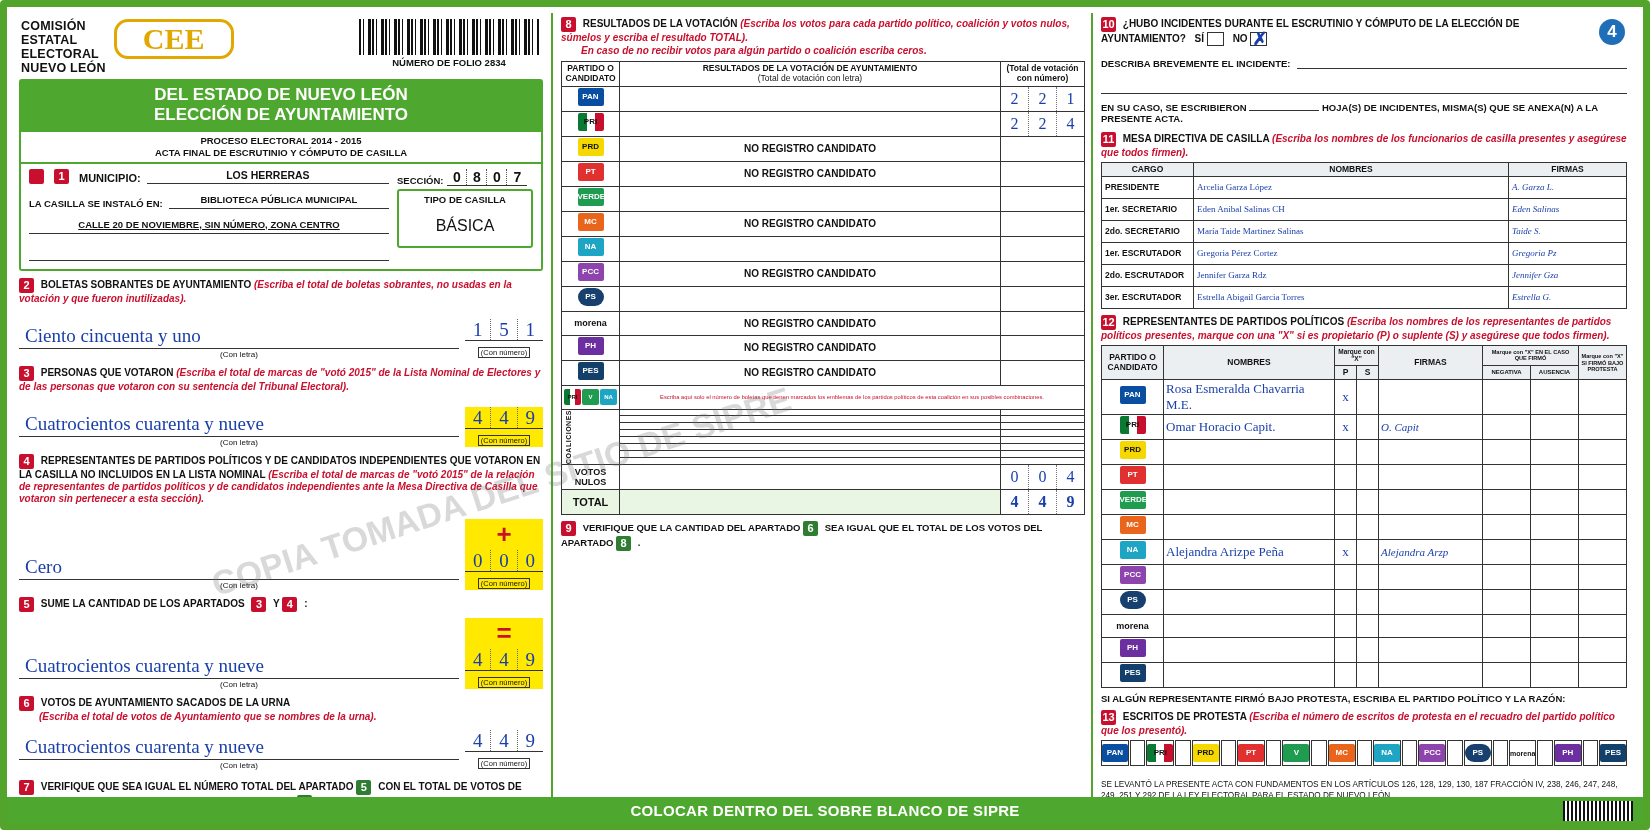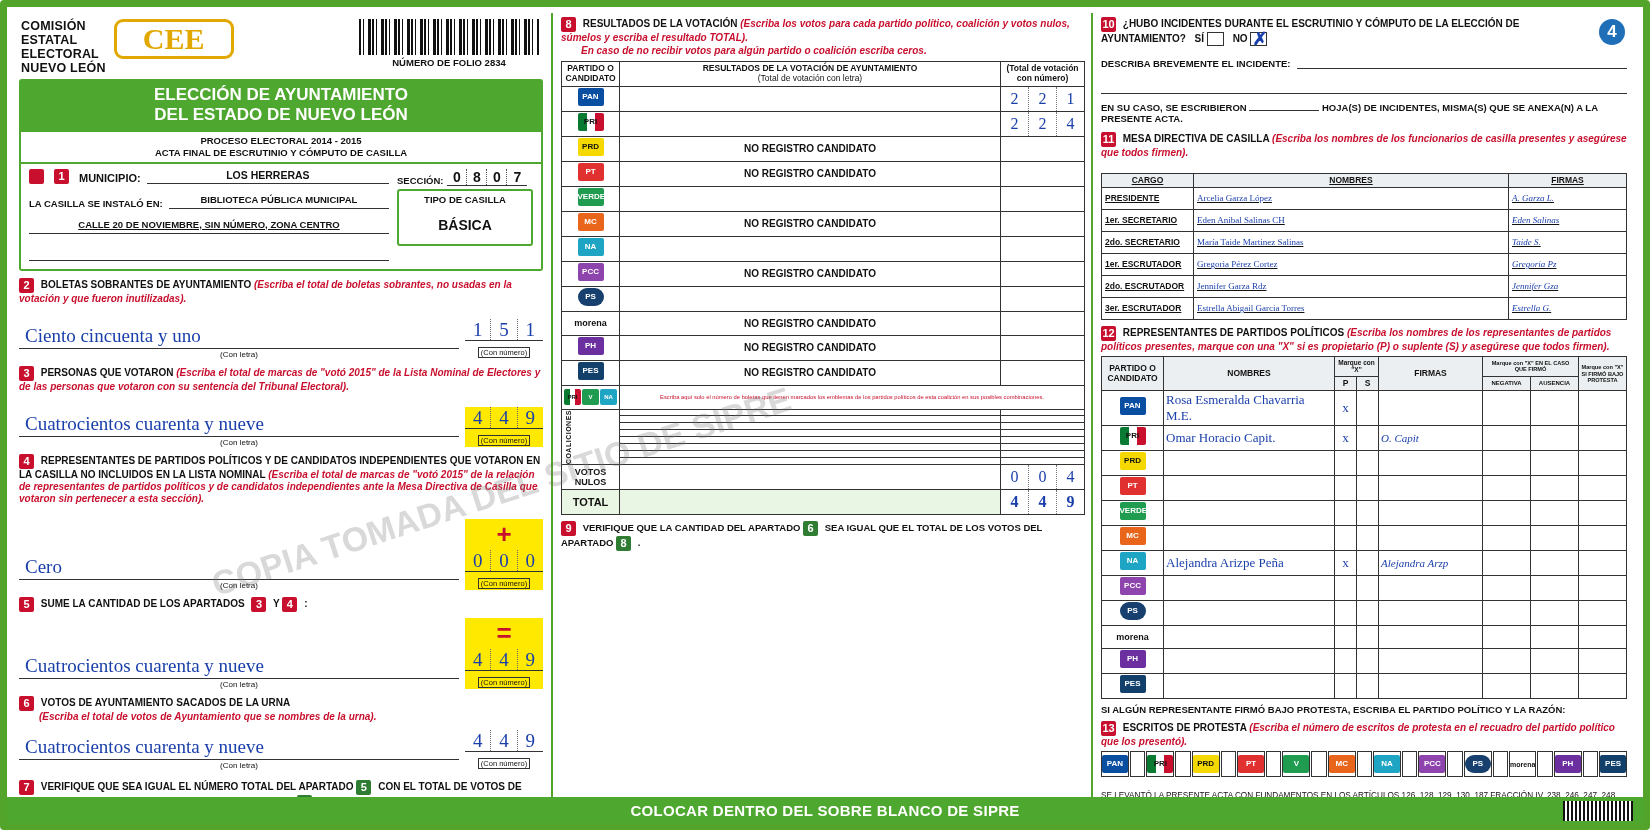--- a/index.html
+++ b/index.html
@@ -38,21 +38,21 @@
   .red { color:#c8102e; }
   .ital { font-style:italic; }
   .bold { font-weight:bold; }
   .sm { font-size:9.5px; }
   .md { font-size:11px; }
 
   
   .head { display:flex; align-items:flex-start; gap:8px; padding:2px 0 4px 2px; }
   .cee-text { font-size:12.5px; font-weight:bold; line-height:1.12; letter-spacing:0.2px; }
   .cee-logo {
-    border:3px solid #e0a800; border-radius:9px; padding:1px 8px 1px 8px;
+    border:3px solid #e0a800; border-radius:14px; padding:1px 8px 1px 8px;
     color:#e0a800; font-weight:bold; font-size:30px; line-height:1.05;
     font-family:"Liberation Serif", serif; position:relative; min-width:120px; text-align:center;
   }
   .barcode-wrap { margin-left:auto; text-align:center; padding-right:4px; }
   .barcode {
     height:36px; width:180px;
     background:repeating-linear-gradient(90deg,#111 0 2px,#fff 2px 4px,#111 4px 5px,#fff 5px 9px,#111 9px 12px,#fff 12px 13px);
   }
   .folio { font-size:9.5px; font-weight:bold; margin-top:2px; }
 
@@ -75,21 +75,21 @@
   .printed-val { font-size:10.5px; font-weight:bold; text-align:center; }
 
   .sec-digits { display:inline-flex; }
   .sec-digits span {
     display:inline-block; width:20px; text-align:center;
     font-size:14px; font-weight:bold; border-right:1px dotted #555;
   }
   .sec-digits span:last-child { border-right:none; }
   .tipo-box { border:2px solid #4ea72e; border-radius:3px; text-align:center; padding:3px; margin-top:3px; }
   .tipo-box .lbl { font-size:9.5px; font-weight:bold; }
-  .tipo-box .val { font-size:14px; font-weight:bold; padding:12px 0 8px; }
+  .tipo-box .val { font-size:16px; font-weight:normal; padding:12px 0 8px; }
 
   
   .item { margin-top:7px; }
   .item-head { font-size:10px; font-weight:bold; line-height:1.22; }
   .answer-row { display:flex; align-items:flex-end; margin-top:14px; }
   .answer-line { flex:1; border-bottom:1px solid #333; position:relative; height:22px; }
   .answer-line .hw { position:absolute; left:6px; bottom:1px; font-size:19px; }
   .conletra { font-size:8px; text-align:center; margin-top:1px; }
   .numbox-3 {
     width:78px; margin-left:6px; text-align:center;
@@ -209,22 +209,22 @@
         <div class="cee-logo">
           <span>CEE</span>
         </div>
         <div class="barcode-wrap">
           <div class="barcode"></div>
           <div class="folio">NÚMERO DE FOLIO 2834</div>
         </div>
       </div>
 
       <div class="green-title">
+        <div>DEL ESTADO DE NUEVO LEÓN</div>
         <div>ELECCIÓN DE AYUNTAMIENTO</div>
-        <div>DEL ESTADO DE NUEVO LEÓN</div>
       </div>
       <div class="green-sub">
         <div>PROCESO ELECTORAL  2014 - 2015</div>
         <div>ACTA FINAL DE ESCRUTINIO Y CÓMPUTO DE CASILLA</div>
       </div>
 
       <div class="greenbox">
         <div style="display:flex; gap:8px;">
           <div style="flex:1;">
             <div class="row-line">
@@ -667,21 +667,21 @@
         <span style="display:inline-block;width:70px;border-bottom:1px solid #333;"></span>
         <span>HOJA(S) DE INCIDENTES, MISMA(S) QUE SE ANEXA(N) A LA PRESENTE ACTA.</span>
       </div>
 
       <div style="margin-top:8px;" class="c3head">
         <span class="num-box">11</span>
         <span>MESA DIRECTIVA DE CASILLA</span>
         <span class="red ital">(Escriba los nombres de los funcionarios de casilla presentes y asegúrese que todos firmen).</span>
       </div>
 
-      <table class="mesa" style="margin-top:13px;text-decoration:underline;">
+      <table class="mesa" style="margin-top:2px;">
         <colgroup>
               <col style="width:92px">
               <col>
               <col style="width:118px">
             </colgroup>
         <thead>
               <tr>
           <th>CARGO</th>
           <th>NOMBRES</th>
           <th>FIRMAS</th>

